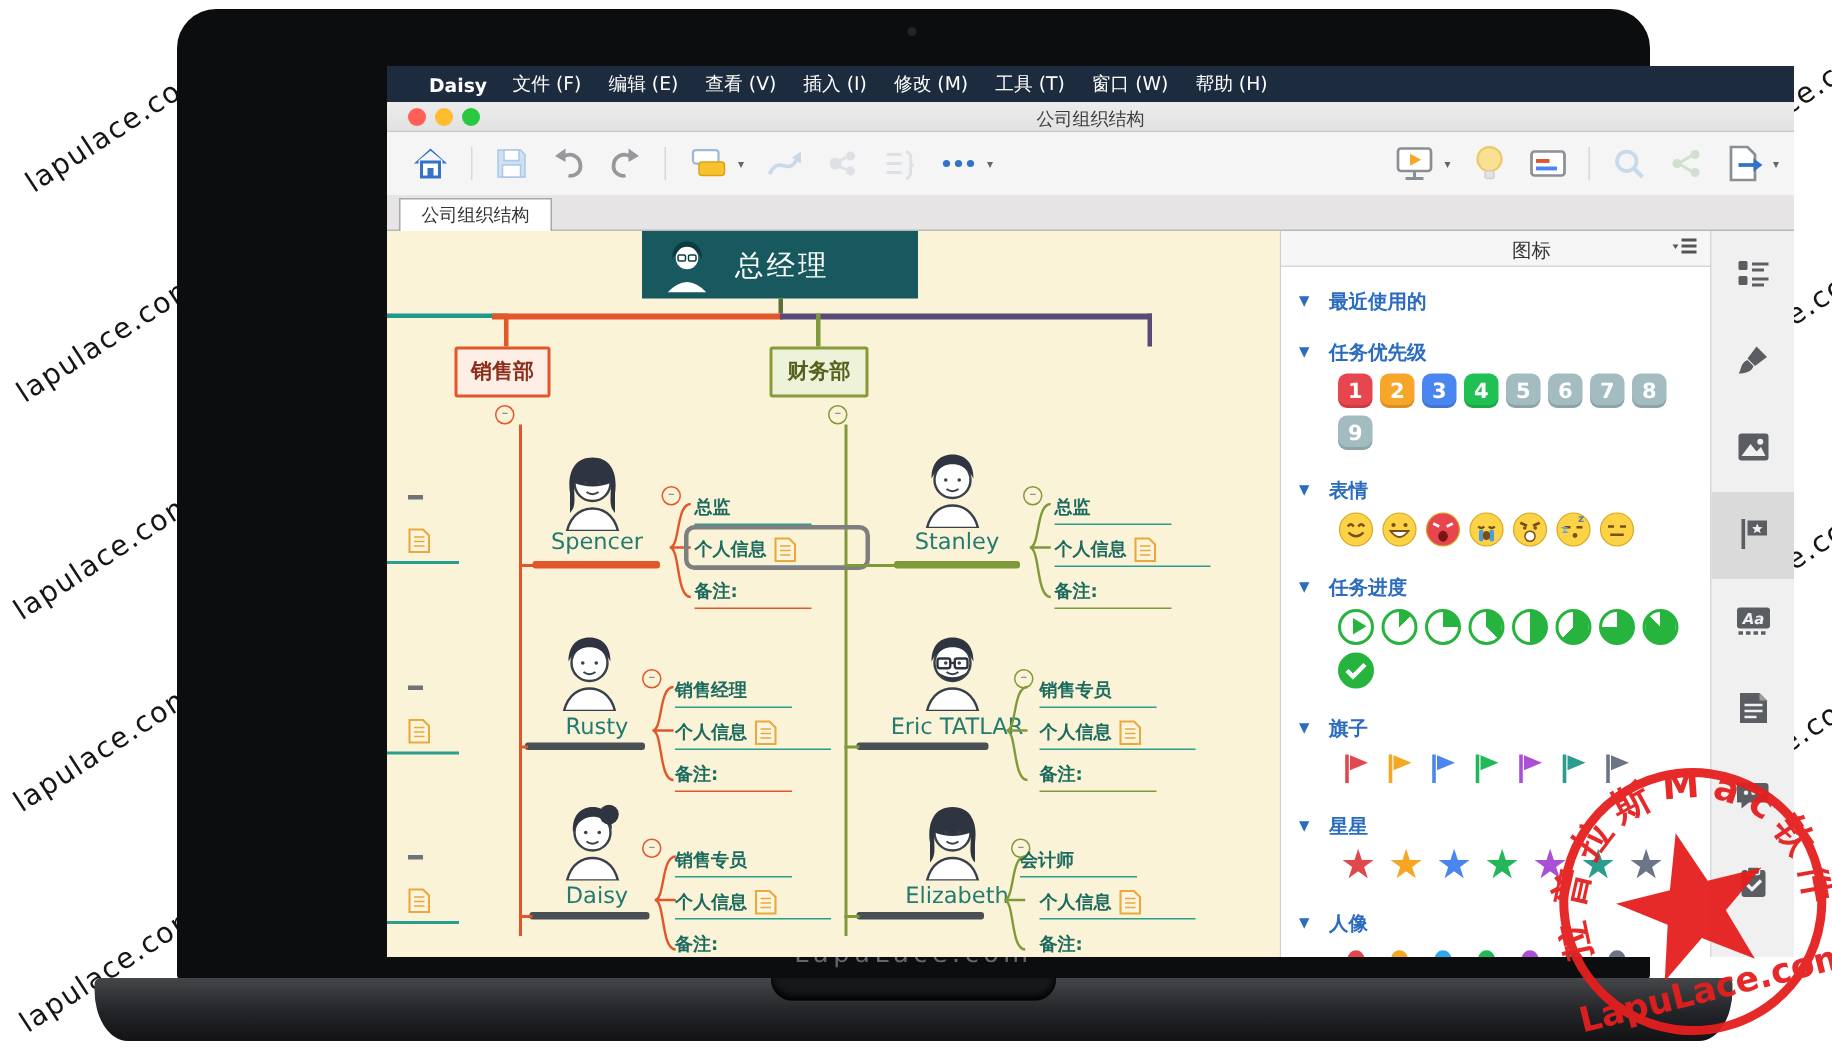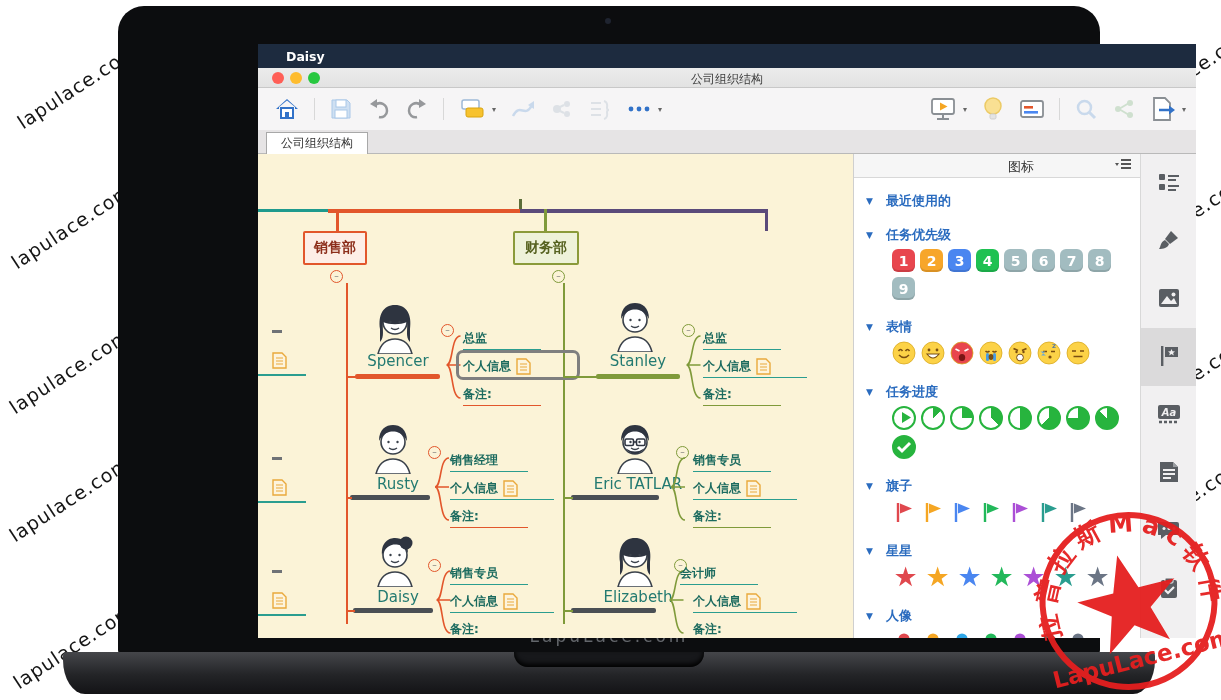--- a/index.html
+++ b/index.html
@@ -123,20 +123,21 @@
 
 <div class="bezel">
   <div class="camera"></div>
   <div class="bezel-brand">LapuLace.com</div>
 
   <div class="screen">
 
     <div class="menubar">
       <span class="apple"></span>
       <span class="appname">Daisy</span>
+      <span id="menu-items"><span class="mitem">文件 (F)</span><span class="mitem">编辑 (E)</span><span class="mitem">查看 (V)</span><span class="mitem">插入 (I)</span><span class="mitem">修改 (M)</span><span class="mitem">工具 (T)</span><span class="mitem">窗口 (W)</span><span class="mitem">帮助 (H)</span></span>
     </div>
 
     <div class="titlebar">
       <div class="tl" style="left:14px;background:#ff5f57;"></div>
       <div class="tl" style="left:32px;background:#febc2e;"></div>
       <div class="tl" style="left:50px;background:#28c840;"></div>
       <div class="title-text">公司组织结构</div>
     </div>
 
     <div class="toolbar">
@@ -258,20 +259,30 @@
 
     <div class="tabbar">
       <div class="tab">
         <span>公司组织结构</span>
       </div>
     </div>
 
     <div class="workrow">
 
       <div class="canvas" id="canvas">
+          <div class="root-node">
+            <svg width="36" height="36" viewBox="0 0 36 36" style="margin-left:12px;">
+  <path d="M8,14 C8,4 14,2 18,2 C22,2 28,4 28,14 C25,8 21,7 18,7 C15,7 11,8 8,14 Z" fill="#0d3c40"></path>
+  <circle cx="18" cy="13" r="7.5" fill="#fff"></circle>
+  <path d="M5,36 Q18,22 31,36 Z" fill="#fff"></path>
+  <rect x="12" y="11" width="5" height="4" rx="1" fill="none" stroke="#0d3c40"></rect>
+  <rect x="19" y="11" width="5" height="4" rx="1" fill="none" stroke="#0d3c40"></rect>
+</svg>
+            <span class="lbl">总经理</span>
+          </div>
           <div class="line" style="left: 0px; top: 55px; width: 78px; height: 3px; background: rgb(30, 154, 141);"></div>
           <div class="line" style="left: 261px; top: 45px; width: 3px; height: 10px; background: rgb(92, 110, 58);"></div>
           <div class="line" style="left: 70px; top: 55px; width: 194px; height: 3.5px; background: rgb(226, 86, 43);"></div>
           <div class="line" style="left: 262px; top: 55px; width: 248px; height: 3.5px; background: rgb(90, 74, 122);"></div>
           <div class="line" style="left: 78px; top: 55px; width: 3px; height: 22px; background: rgb(226, 86, 43);"></div>
           <div class="line" style="left: 286px; top: 55px; width: 3px; height: 22px; background: rgb(127, 154, 58);"></div>
           <div class="line" style="left: 507px; top: 55px; width: 3px; height: 22px; background: rgb(90, 74, 122);"></div>
           <div class="dept" style="left: 45px; top: 77px; width: 64px; background: rgb(253, 238, 230); border-color: rgb(226, 86, 43); color: rgb(140, 46, 27);">
             <span>销售部</span>
           </div>

